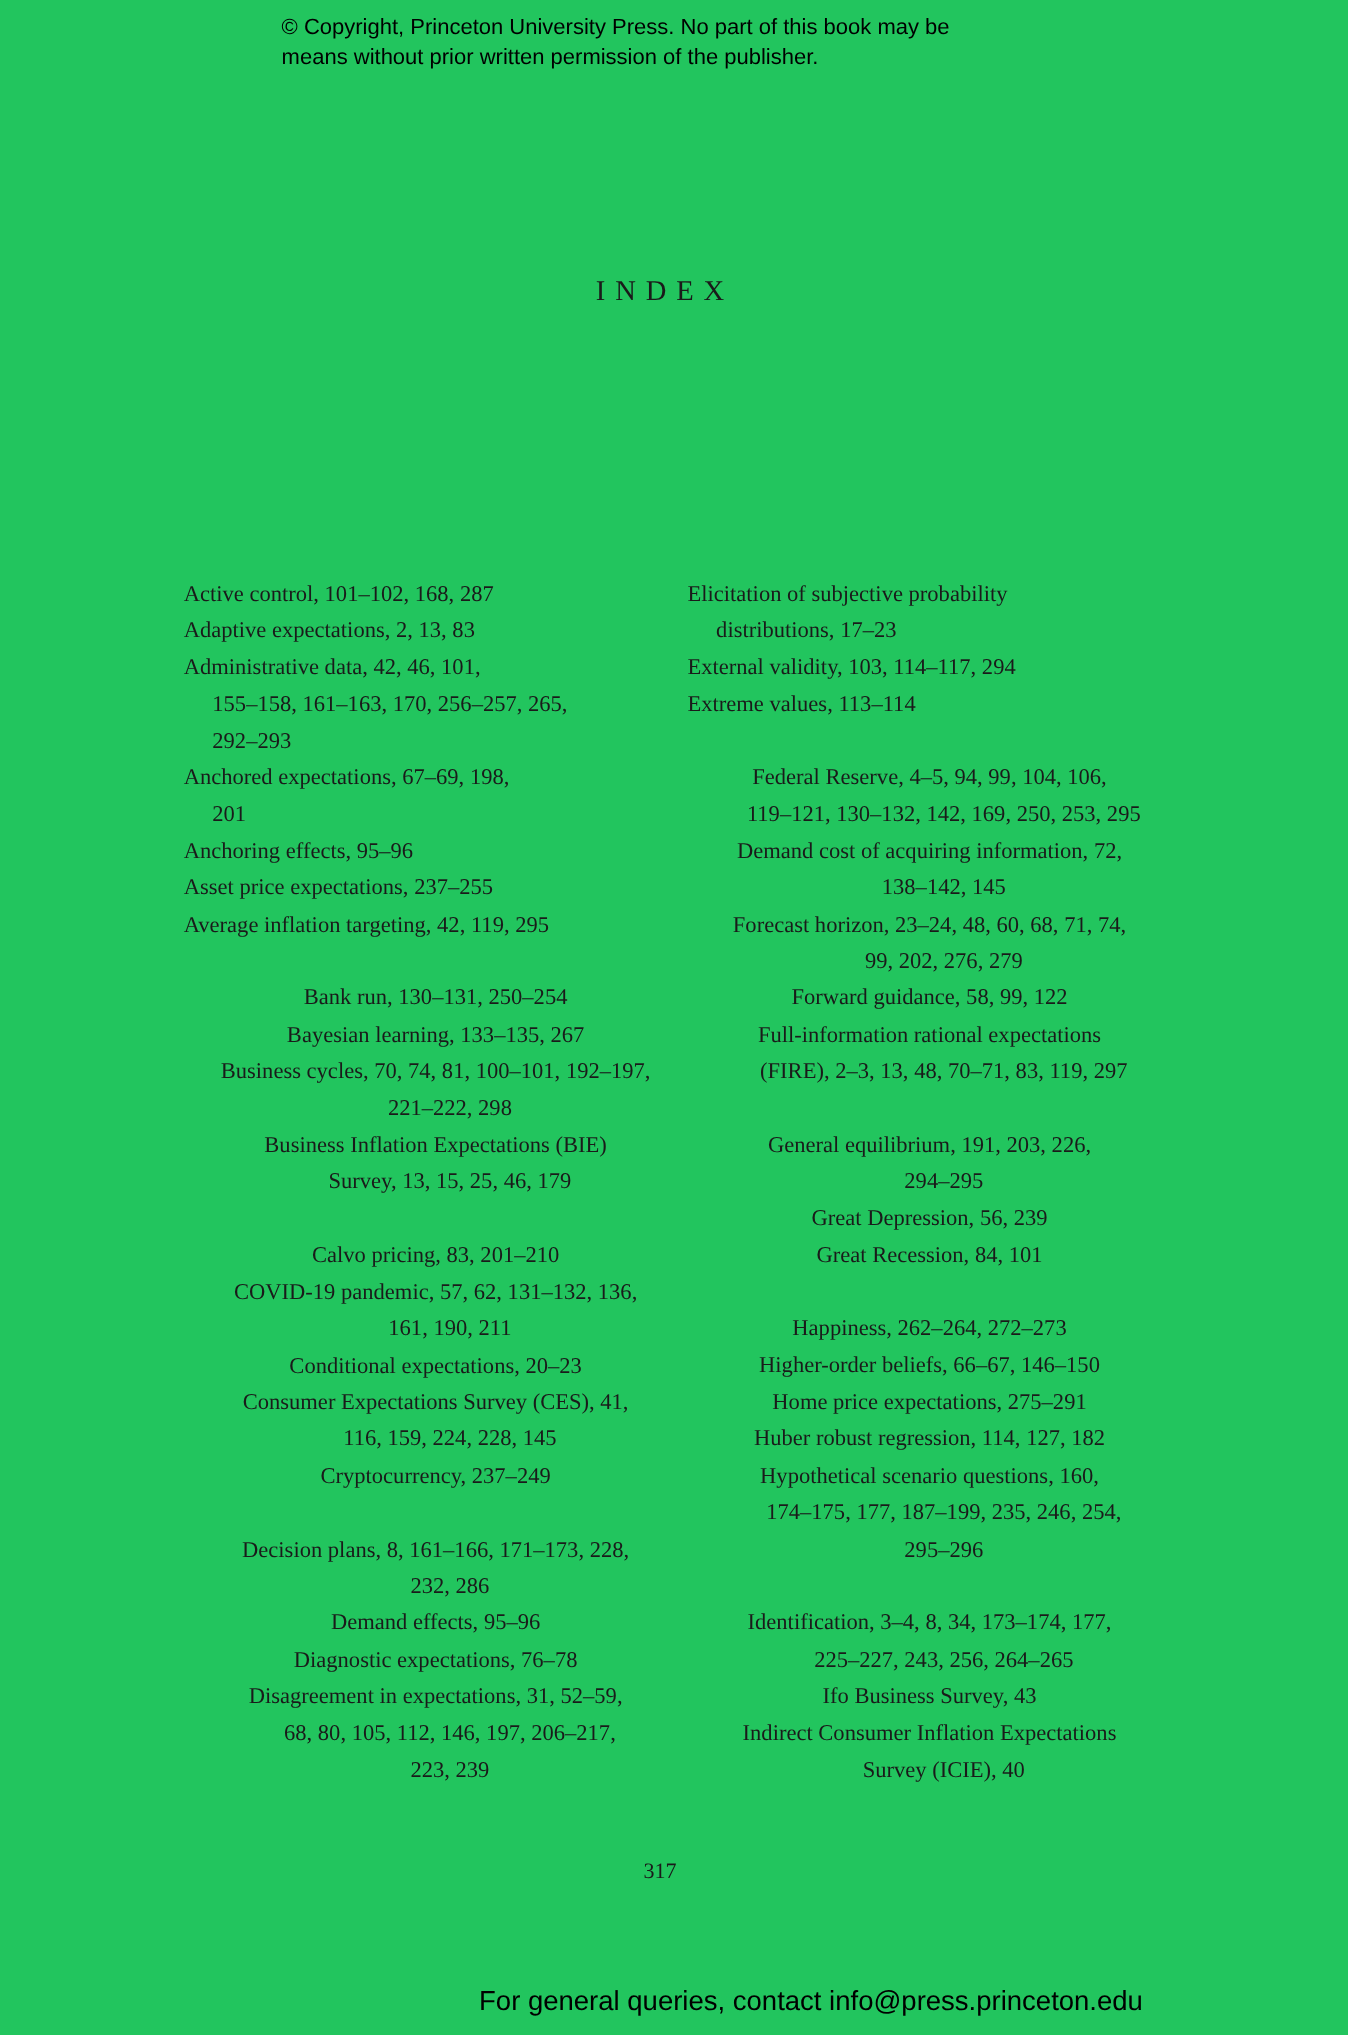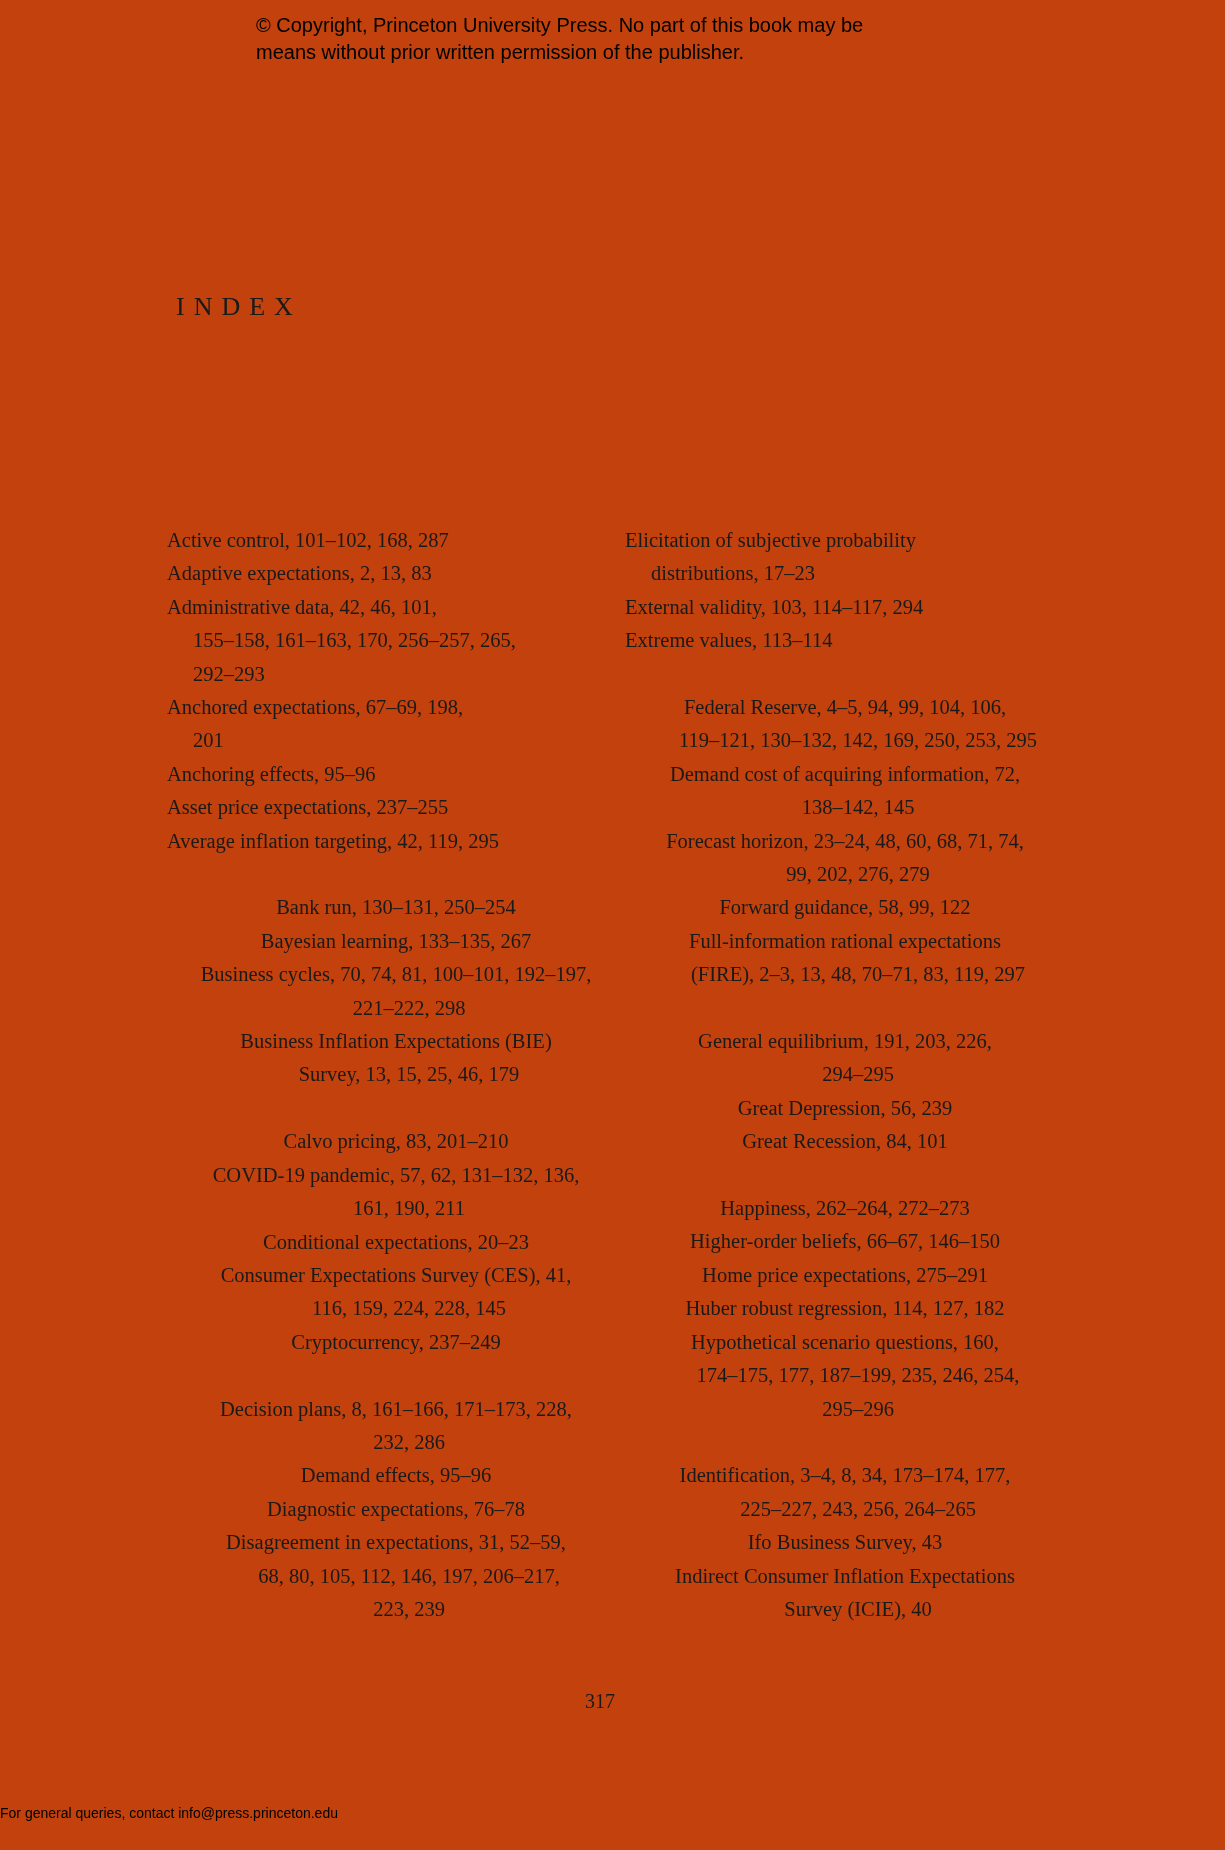--- a/index.html
+++ b/index.html
@@ -4,45 +4,45 @@
 <style>
   html, body {
     margin: 0;
     padding: 0;
     background: #ffffff;
   }
   .page {
     position: relative;
     width: 1225px;
     height: 1850px;
-    background: #c2410c;
+    background: #22c55e;
     overflow: hidden;
     color: #111111;
   }
   .copyright {
     position: absolute;
     left: 256px;
     top: 12px;
     font-family: "Liberation Sans", sans-serif;
     font-size: 20px;
     line-height: 27px;
     color: #000000;
     white-space: nowrap;
   }
   .index-title {
     position: absolute;
     left: 167px;
     top: 250px;
     width: 866px;
+    text-align: center;
     font-family: "Liberation Serif", serif;
     font-size: 26px;
     letter-spacing: 9px;
     text-indent: 9px; 
     color: #1a1a1a;
-    margin-top: 42px;
   }
   .index-columns {
     position: absolute;
     left: 167px;
     top: 524px;
     display: flex;
   }
   .index-column {
     font-family: "Liberation Serif", serif;
     font-size: 20.5px;
@@ -69,23 +69,23 @@
     text-align: center;
     font-family: "Liberation Serif", serif;
     font-size: 20px;
     color: #1a1a1a;
   }
   .footer-query {
     position: absolute;
     left: 0;
     top: 1805px;
     width: 1039px;
-    text-align: left;
+    text-align: right;
     font-family: "Liberation Sans", sans-serif;
-    font-size: 14px;
+    font-size: 25px;
     color: #000000;
   }
 </style>
 </head>
 <body>
 
 <div class="page">
 
   <div class="copyright">
     <div>© Copyright, Princeton University Press. No part of this book may be</div>

